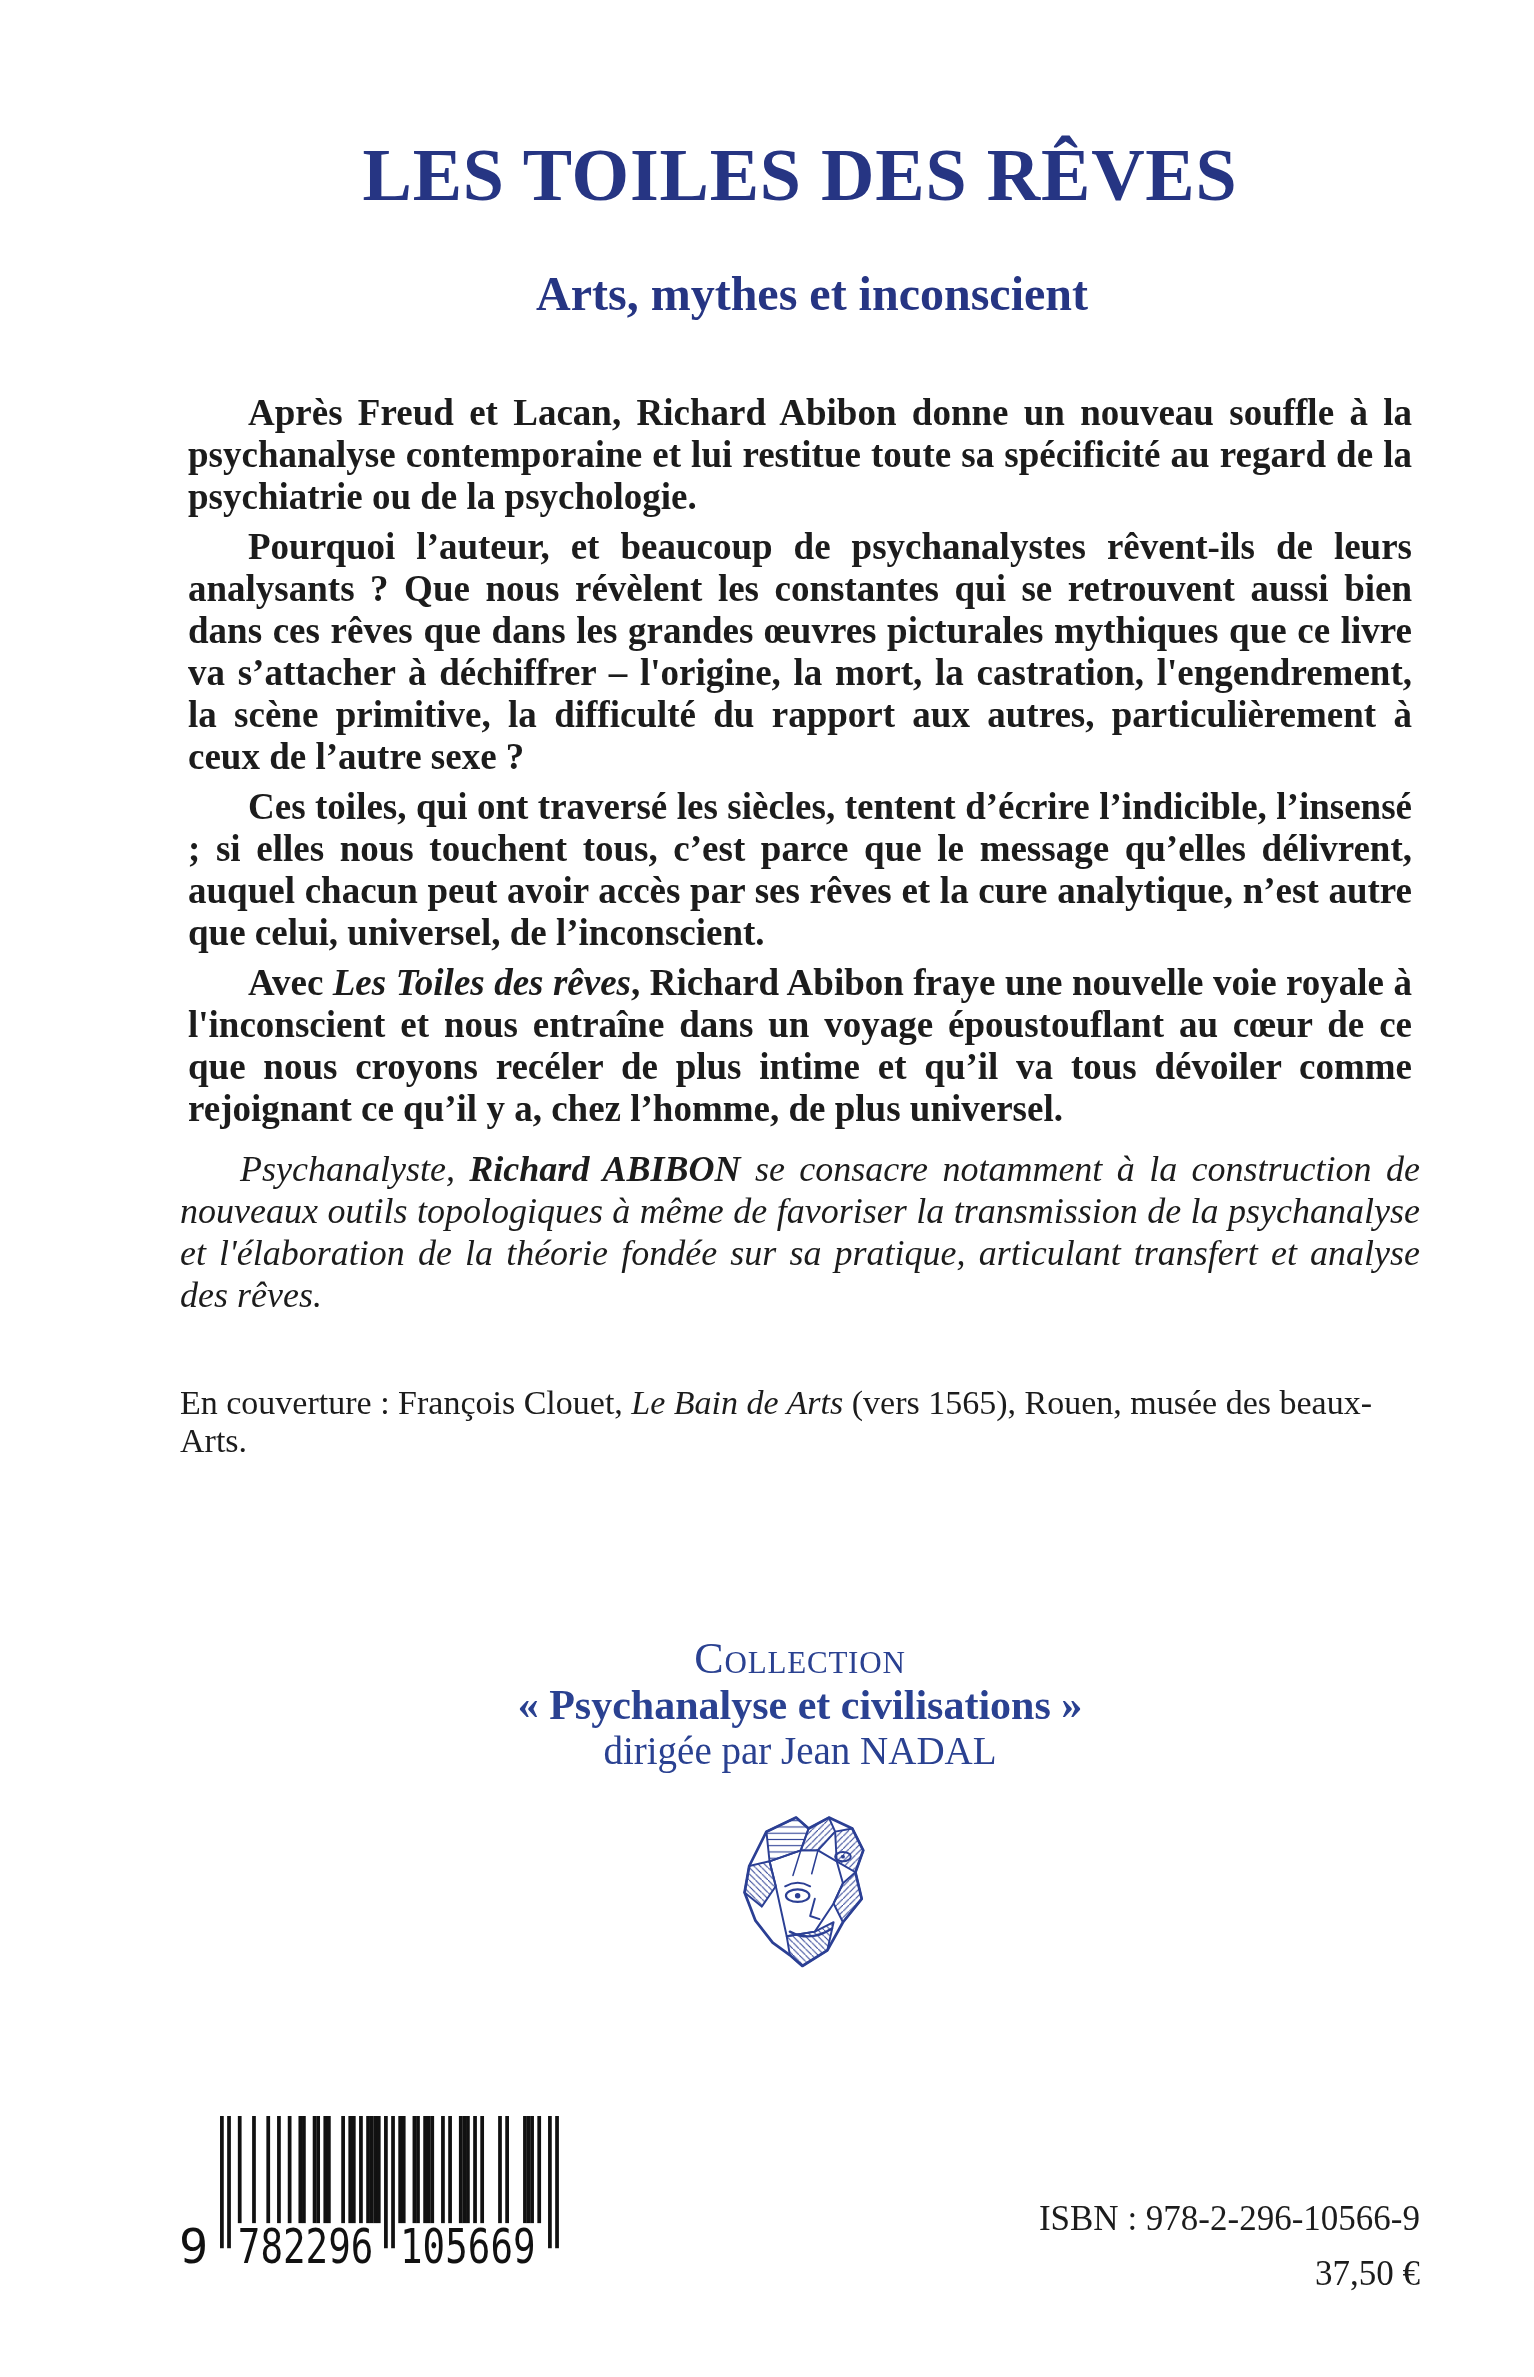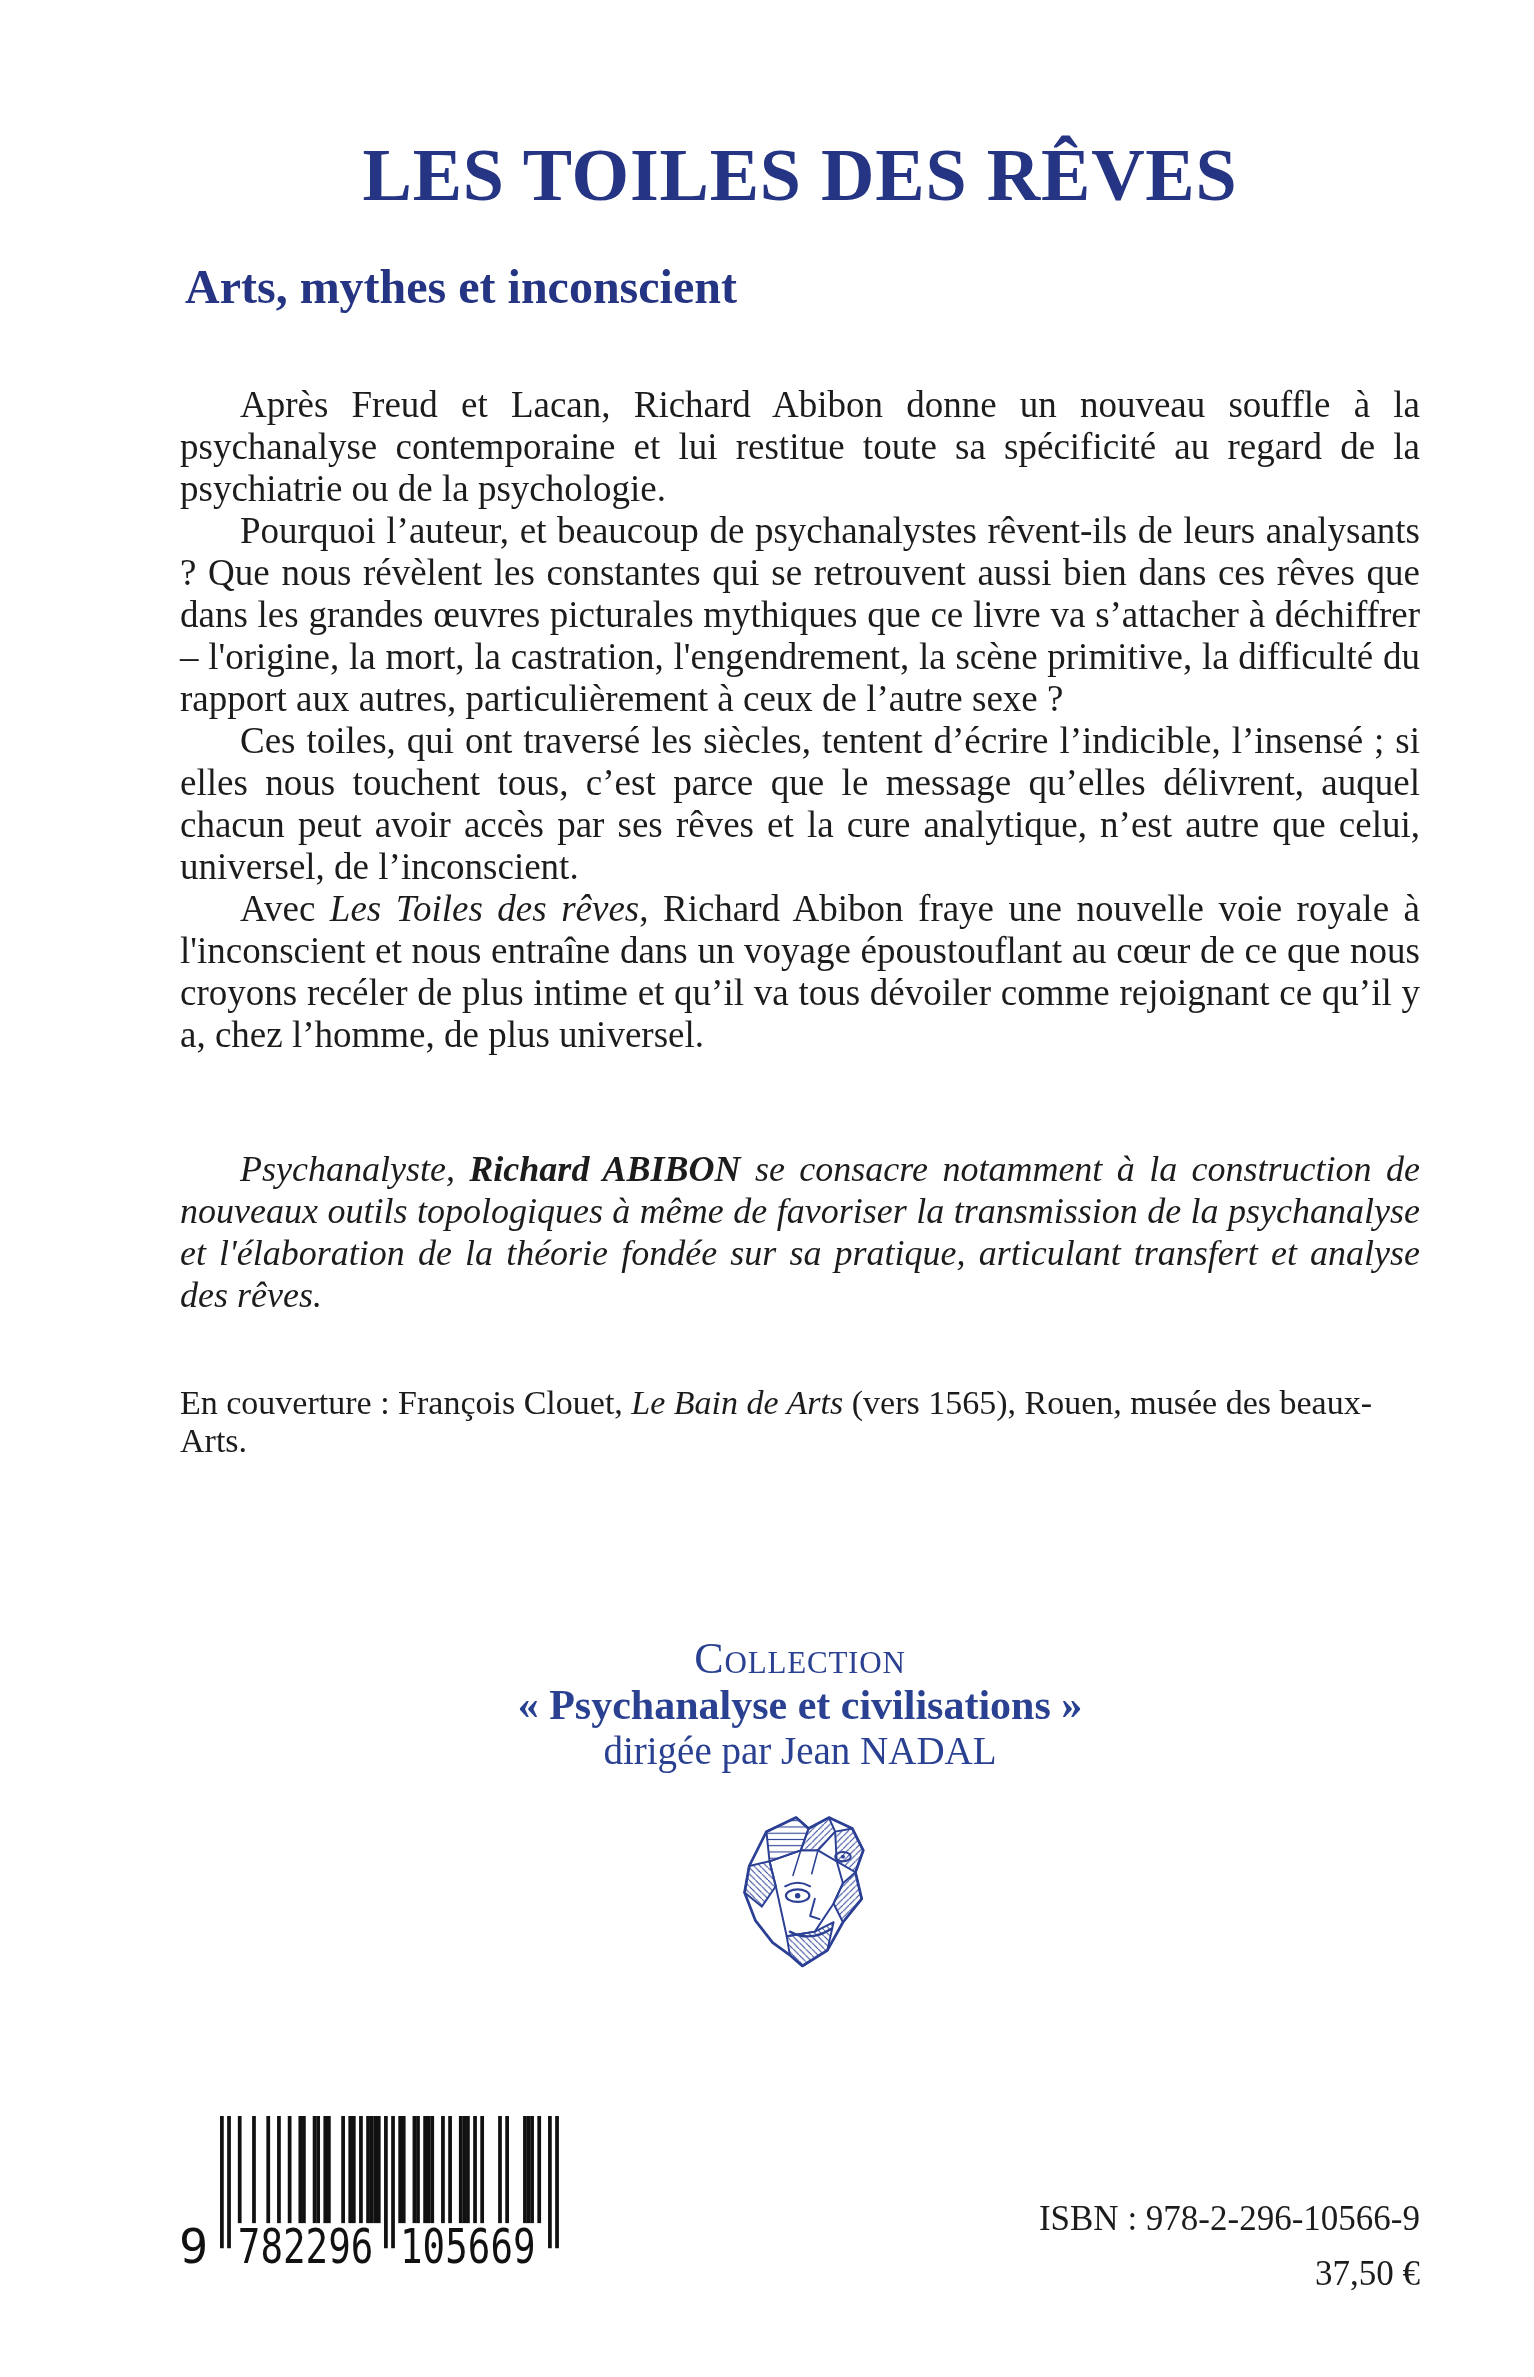--- a/index.html
+++ b/index.html
@@ -15,25 +15,25 @@
     -webkit-font-smoothing:antialiased;
   }
   .page{position:absolute;inset:0;overflow:hidden;}
   .col{position:absolute;left:180px;width:1240px;}
   .title{
     top:133px;margin:0;text-align:center;
     font-size:74px;font-weight:bold;color:var(--title-blue);
     letter-spacing:0.8px;white-space:nowrap;
   }
   .subtitle{
-    top:254px;margin:5px;
+    top:254px;margin:12px;text-align:center;
     font-size:48px;font-weight:bold;color:var(--title-blue);
   }
   .synopsis{top:384px;font-size:37px;line-height:42px;text-align:justify;}
-  .synopsis p{margin:0;text-indent:60px;}
+  .synopsis p{margin:8px;text-indent:60px;font-weight:bold;}
   .bio{
     top:1148px;margin:0;font-size:36px;line-height:42px;
     font-style:italic;text-align:justify;text-indent:60px;
   }
   .bio b{}
   .credit{top:1384px;margin:0;font-size:34px;}
   .collection{top:1636px;text-align:center;color:var(--collection-blue);line-height:46px;}
   .coll-label{font-size:44px;font-variant:small-caps;letter-spacing:0.8px;}
   .coll-name{font-size:42px;font-weight:bold;}
   .coll-dir{font-size:39px;}

